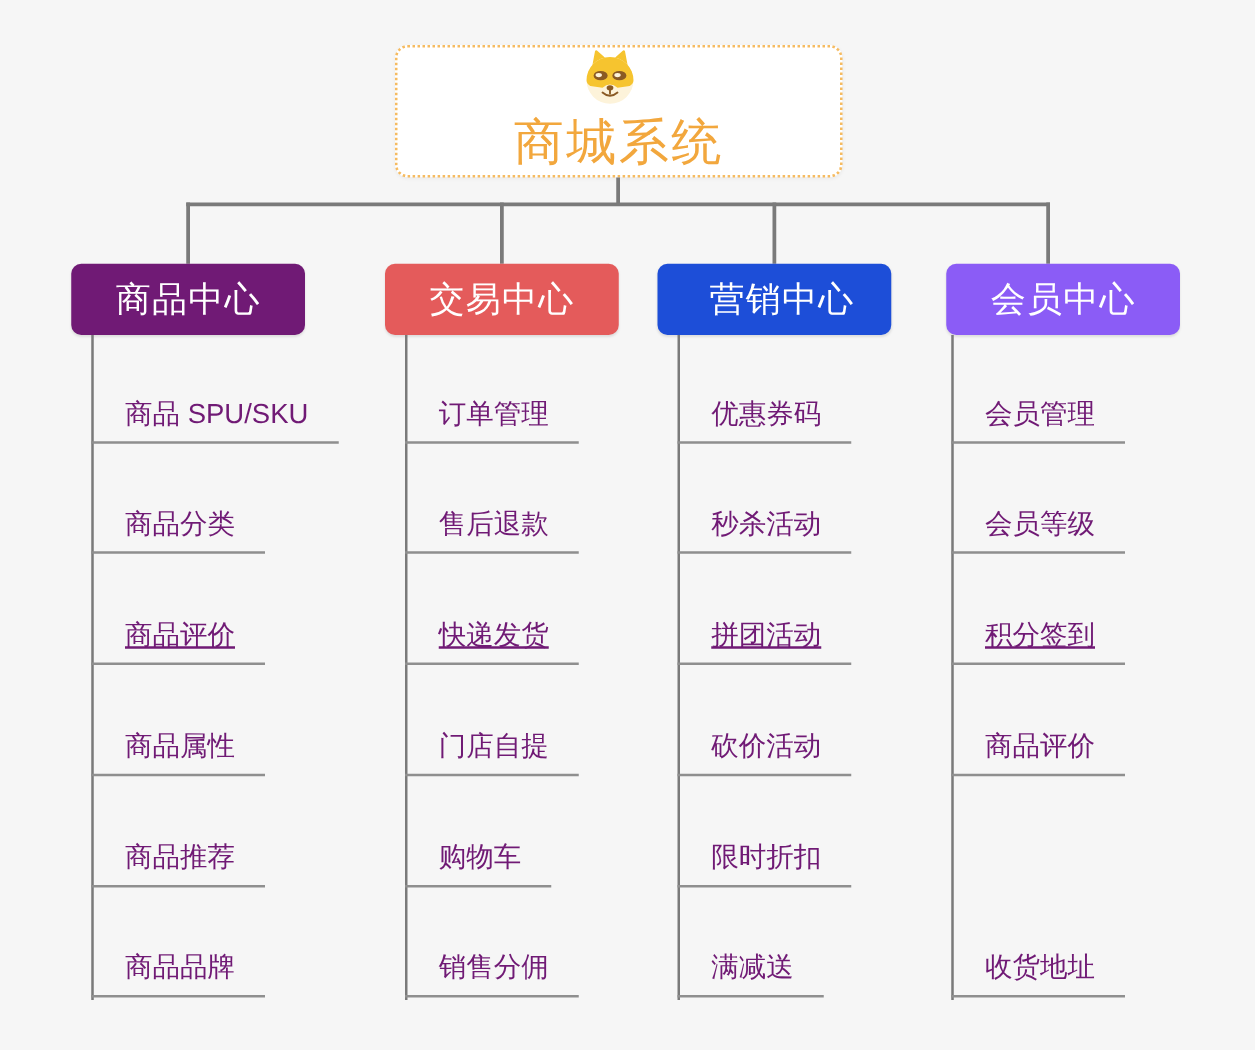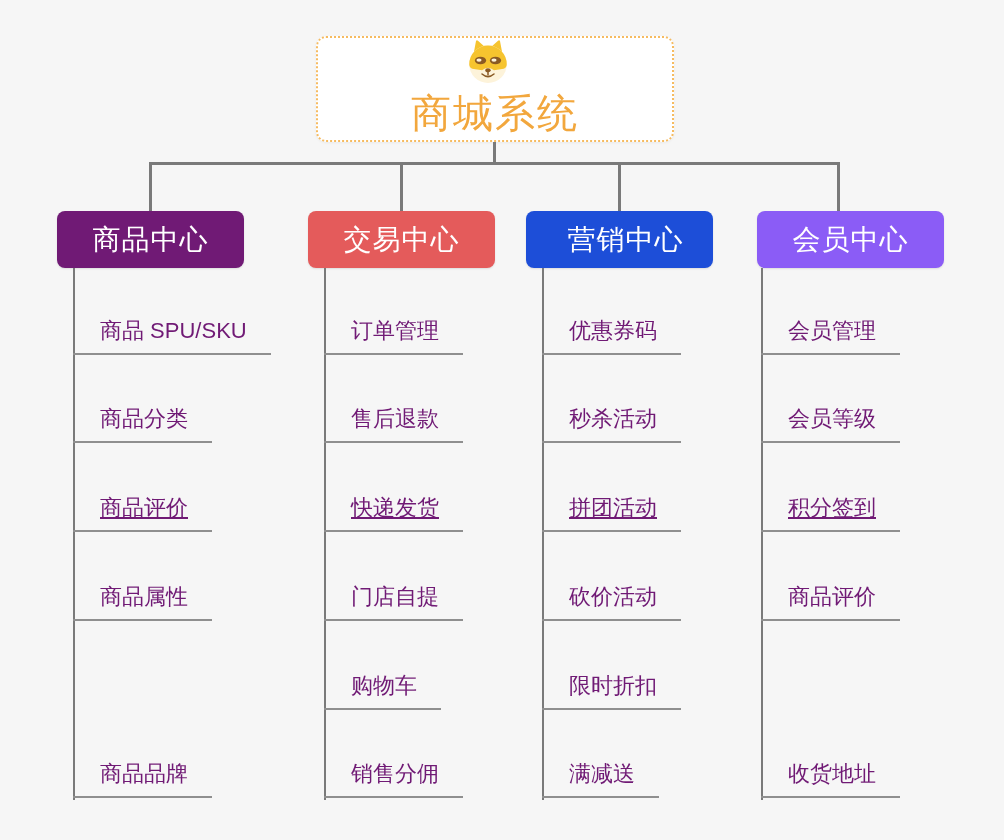--- a/index.html
+++ b/index.html
@@ -107,20 +107,21 @@
   <div class="line drop drop-2"></div>
   <div class="line drop drop-3"></div>
 
   <div class="column col-0">
     <div class="branch-head" style="background-color: #701a75;">商品中心</div>
     <div class="trunk"></div>
     <div class="leaf leaf-0">商品 SPU/SKU</div>
     <div class="leaf leaf-1">商品分类</div>
     <div class="leaf leaf-2">商品评价</div>
     <div class="leaf leaf-3">商品属性</div>
+    <div class="leaf leaf-4">商品推荐</div>
     <div class="leaf leaf-5">商品品牌</div>
   </div>
 
   <div class="column col-1">
     <div class="branch-head" style="background-color: rgb(228, 91, 91);">交易中心</div>
     <div class="trunk"></div>
     <div class="leaf leaf-0">订单管理</div>
     <div class="leaf leaf-1">售后退款</div>
     <div class="leaf leaf-2">快递发货</div>
     <div class="leaf leaf-3">门店自提</div>

